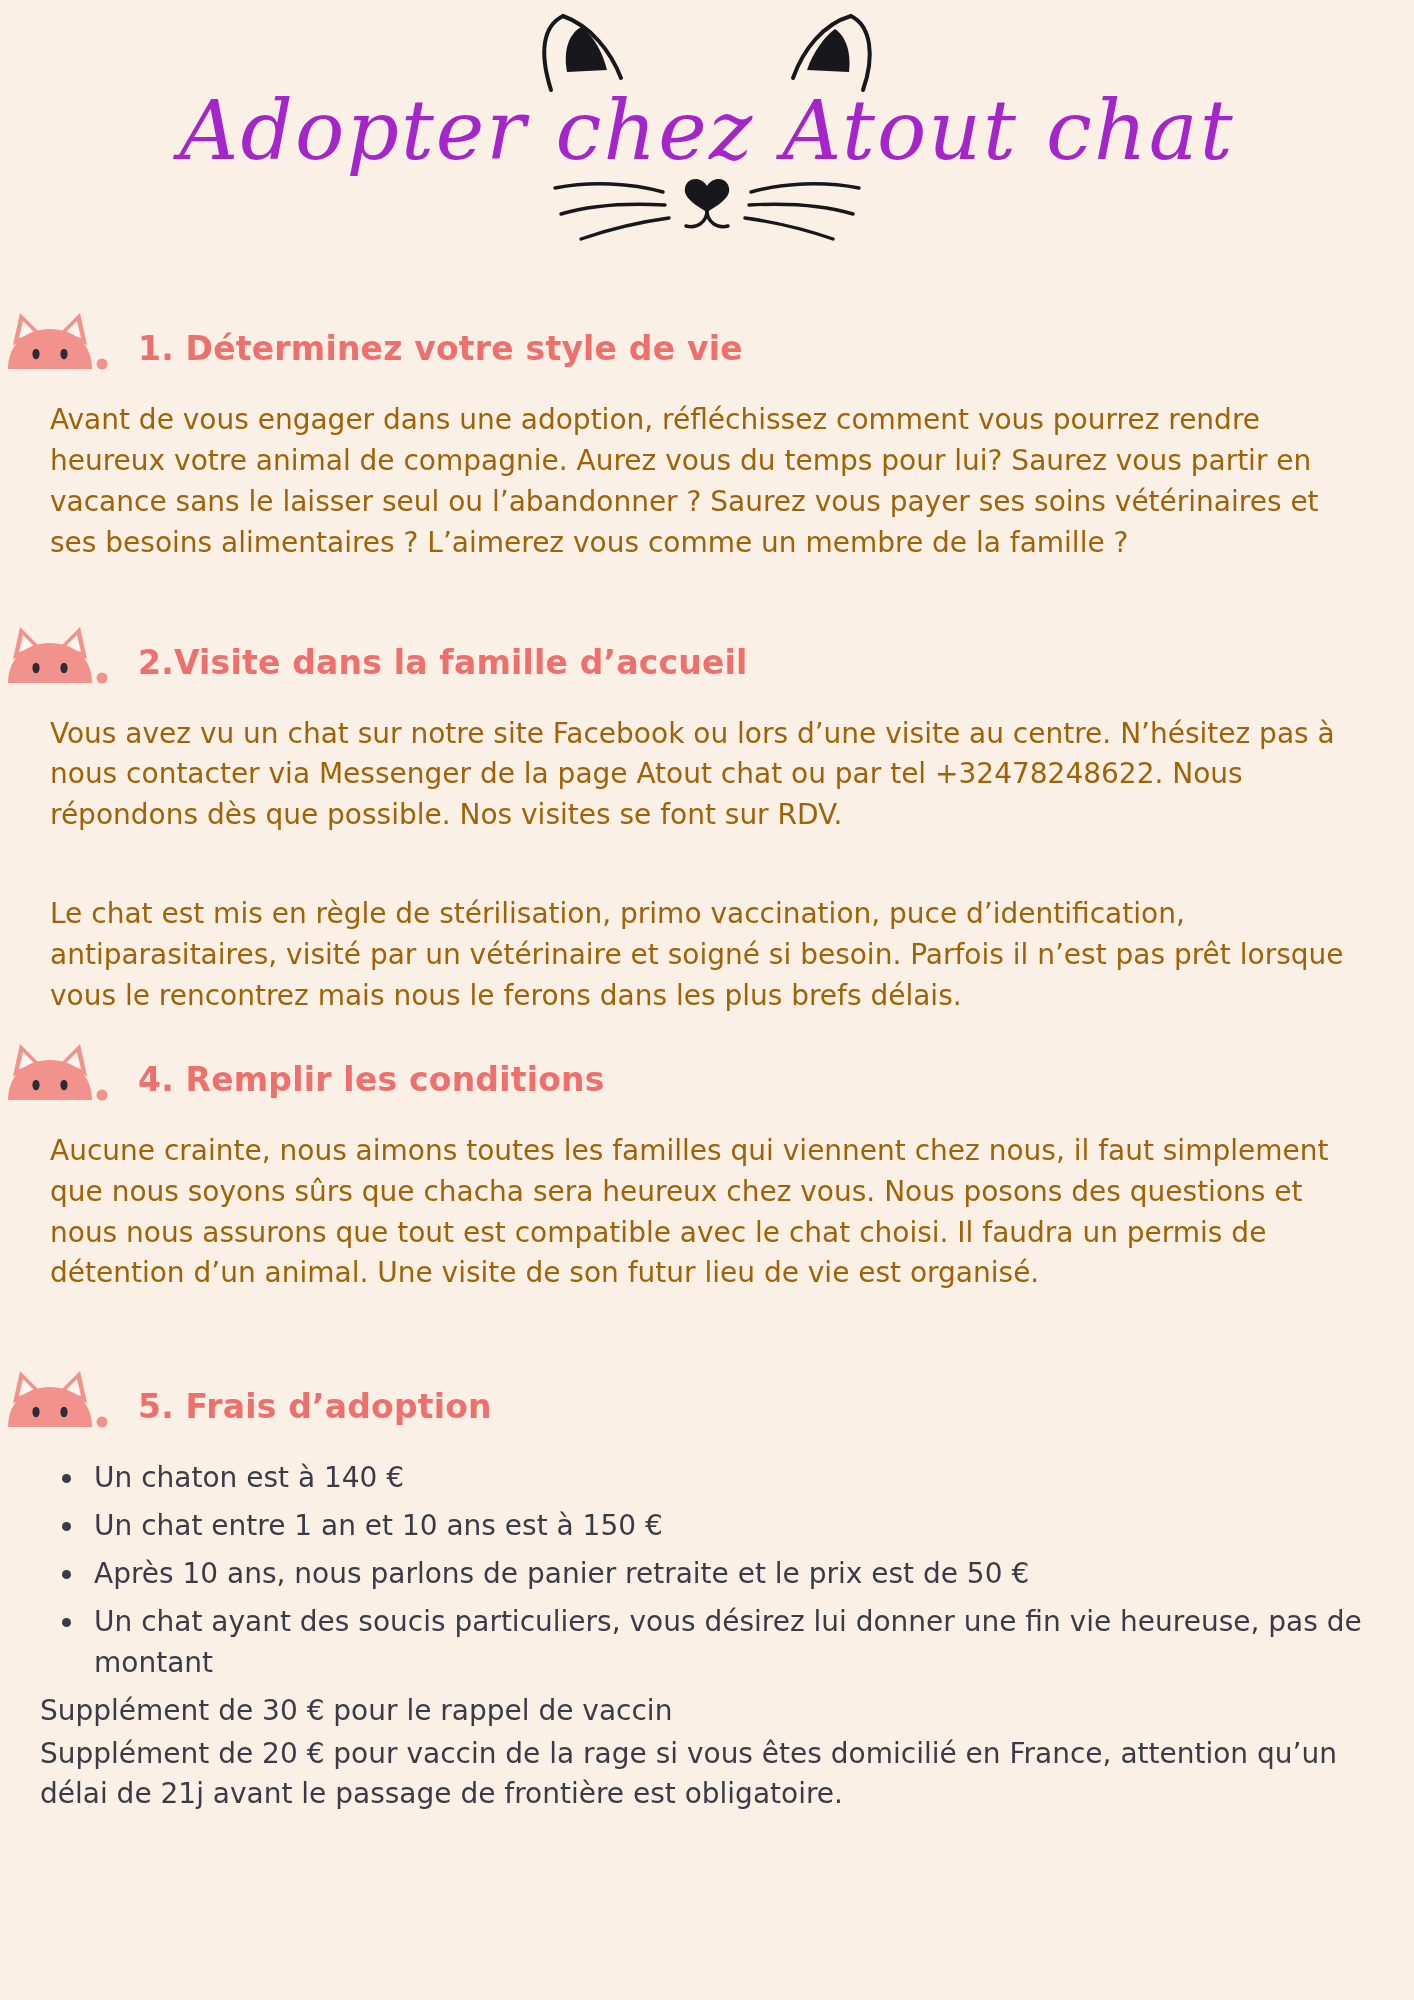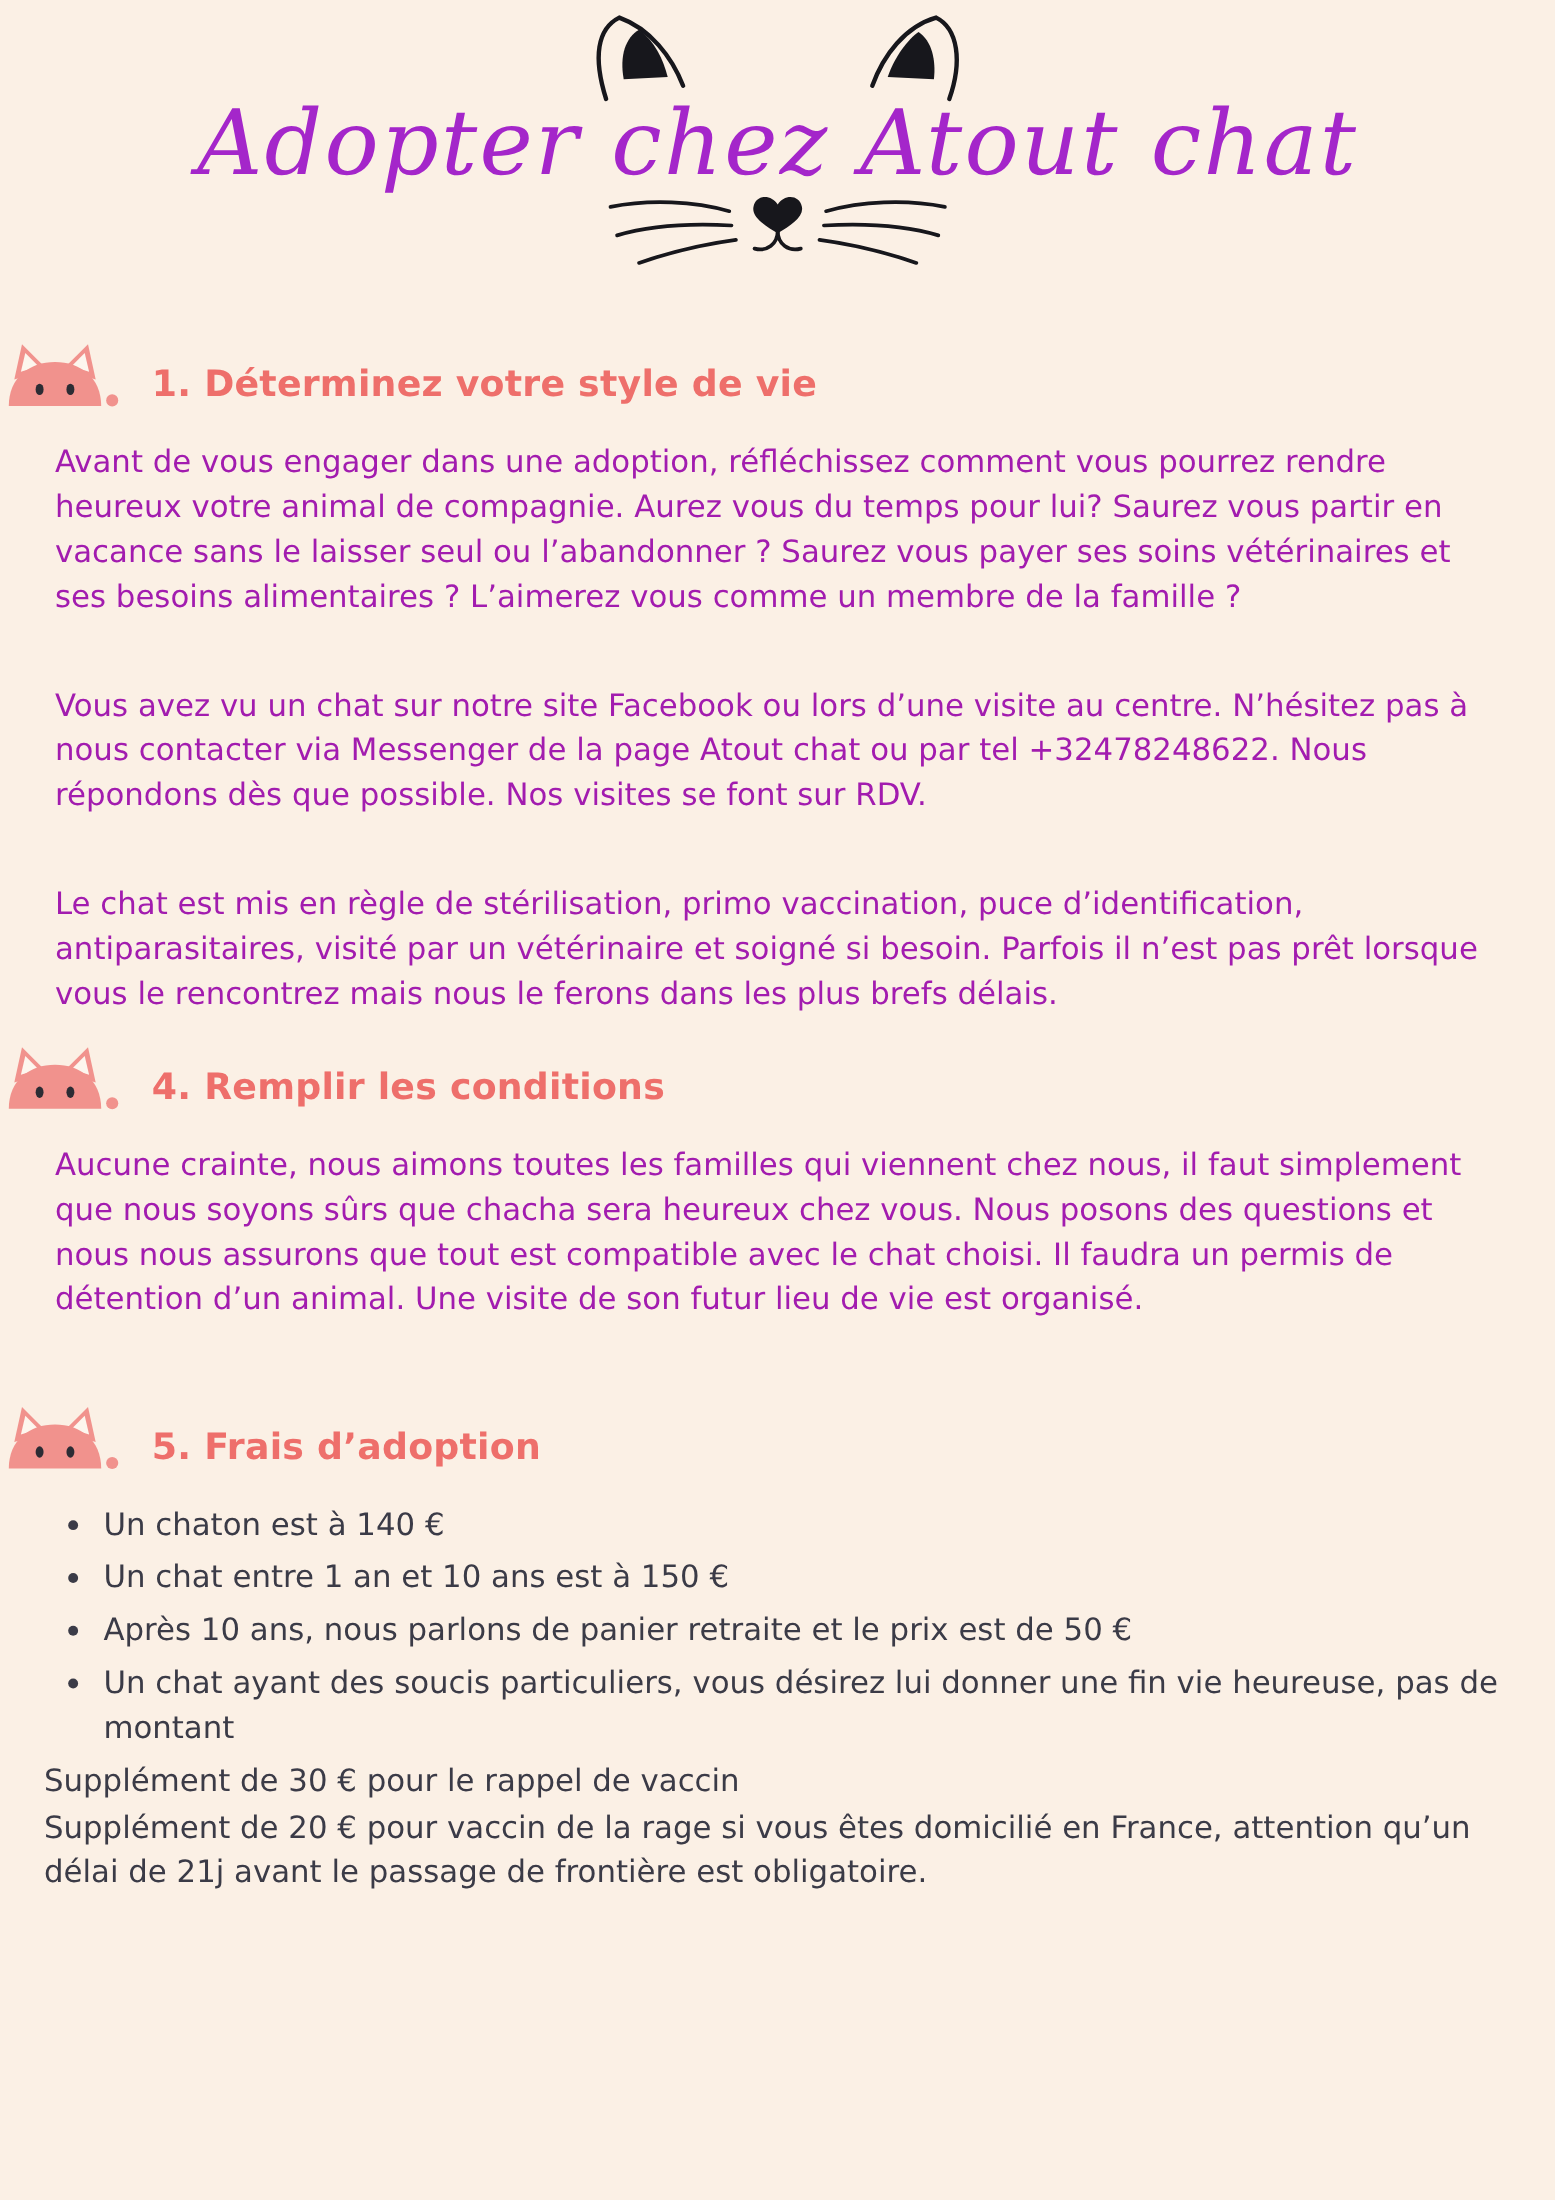--- a/index.html
+++ b/index.html
@@ -43,21 +43,21 @@
     font-weight: bold;
     color: #ee6f6b;
     margin: 0;
     padding-bottom: 4px;
     letter-spacing: 0.2px;
   }
   .section-body {
     margin: 28px 44px 0 50px;
     font-size: 28px;
     line-height: 1.46;
-    color: #a21caf;
+    color: #a16207;
   }
   .fees-list {
     margin: 28px 44px 0 50px;
     padding-left: 36px;
     font-size: 28px;
     line-height: 1.46;
   }
   .fees-list li { margin-bottom: 7px; padding-left: 8px; }
   .fee-note {
     margin: 2px 44px 0 40px;
@@ -113,20 +113,33 @@
         <ellipse cx="36" cy="45" rx="3.6" ry="5.2" fill="#2c2c34"></ellipse>
         <ellipse cx="64" cy="45" rx="3.6" ry="5.2" fill="#2c2c34"></ellipse>
         <circle cx="102" cy="55" r="5.5" fill="#f1928d"></circle>
       </svg>
       <h2 class="section-heading">1. Déterminez votre style de vie</h2>
     </div>
     <p class="section-body">Avant de vous engager dans une adoption, réfléchissez comment vous pourrez rendre heureux votre animal de compagnie. Aurez vous du temps pour lui? Saurez vous partir en vacance sans le laisser seul ou l’abandonner ? Saurez vous payer ses soins vétérinaires et ses besoins alimentaires ? L’aimerez vous comme un membre de la famille ?</p>
   </div>
 
   <div class="section">
+    <div class="heading-row">
+      <svg class="cat-icon" viewBox="0 0 110 62" aria-hidden="true">
+        <polygon points="13,36 20,4 43,27" fill="#f1928d"></polygon>
+        <polygon points="19,29 23,12 35,24" fill="#fdf6ee"></polygon>
+        <polygon points="57,27 80,4 87,36" fill="#f1928d"></polygon>
+        <polygon points="65,24 77,12 81,29" fill="#fdf6ee"></polygon>
+        <path d="M8,60 C8,34 27,20 50,20 C73,20 92,34 92,60 Z" fill="#f1928d"></path>
+        <ellipse cx="36" cy="45" rx="3.6" ry="5.2" fill="#2c2c34"></ellipse>
+        <ellipse cx="64" cy="45" rx="3.6" ry="5.2" fill="#2c2c34"></ellipse>
+        <circle cx="102" cy="55" r="5.5" fill="#f1928d"></circle>
+      </svg>
+      <h2 class="section-heading">2.Visite dans la famille d’accueil</h2>
+    </div>
     <p class="section-body">Vous avez vu un chat sur notre site Facebook ou lors d’une visite au centre. N’hésitez pas à nous contacter via Messenger de la page Atout chat ou par tel +32478248622. Nous répondons dès que possible. Nos visites se font sur RDV.</p>
   </div>
 
   <div class="section">
     <p class="section-body">Le chat est mis en règle de stérilisation, primo vaccination, puce d’identification, antiparasitaires, visité par un vétérinaire et soigné si besoin. Parfois il n’est pas prêt lorsque vous le rencontrez mais nous le ferons dans les plus brefs délais.</p>
   </div>
 
   <div class="section tight">
     <div class="heading-row">
       <svg class="cat-icon" viewBox="0 0 110 62" aria-hidden="true">

